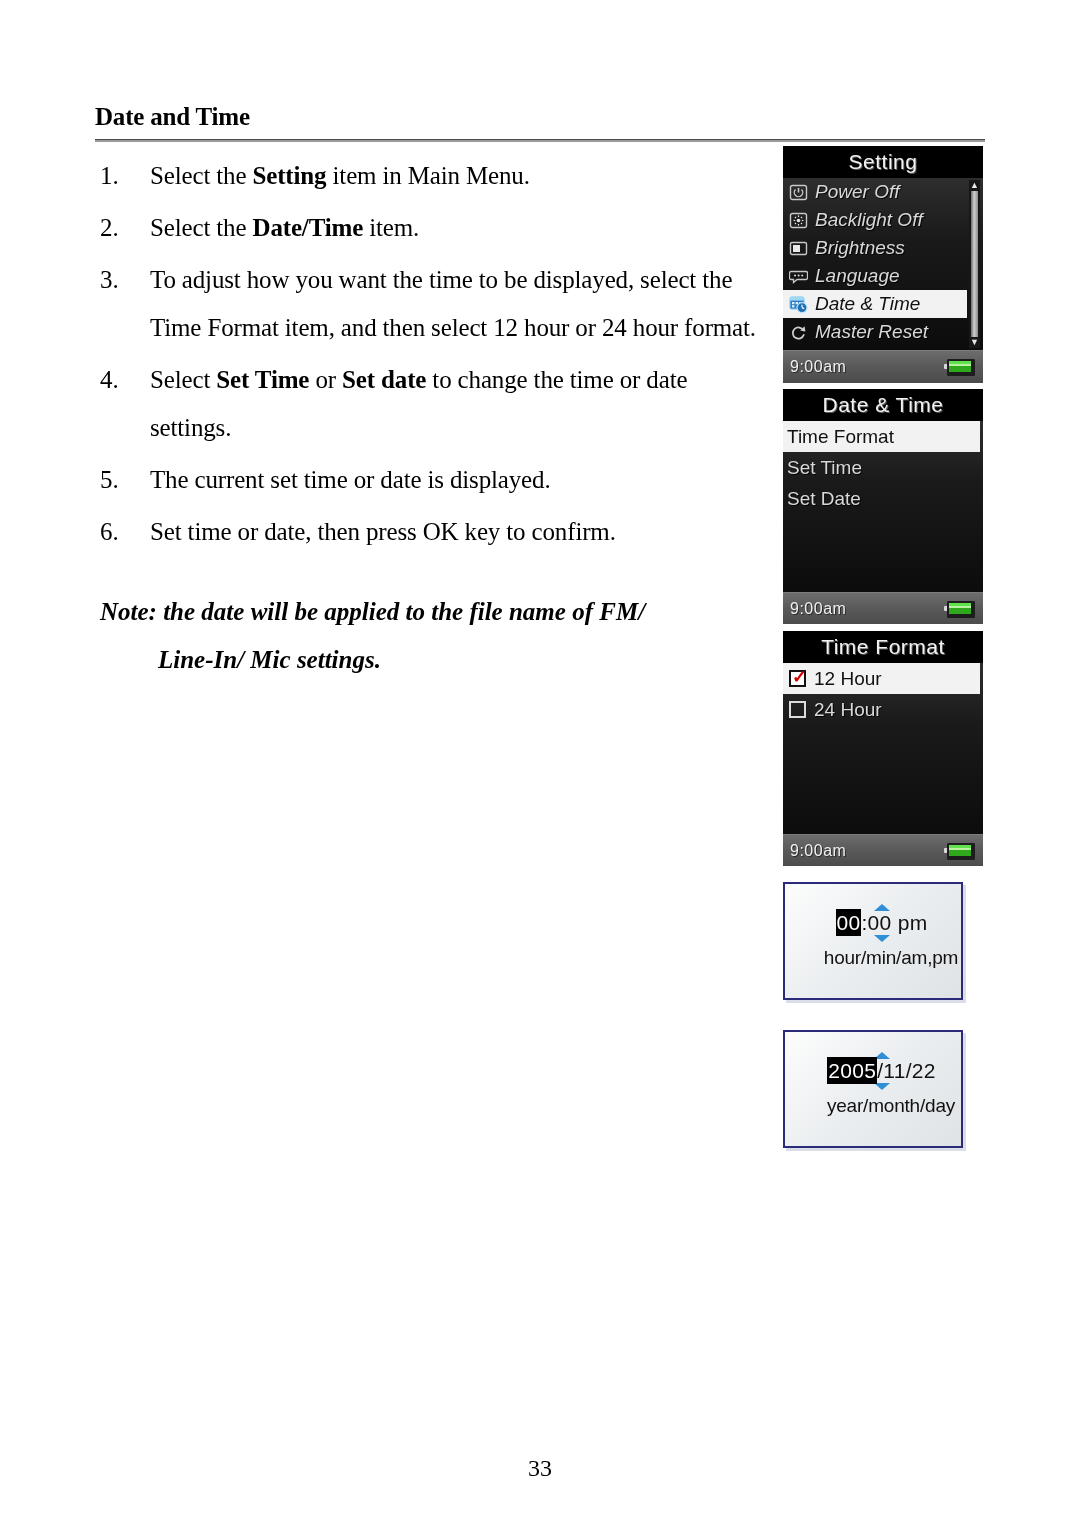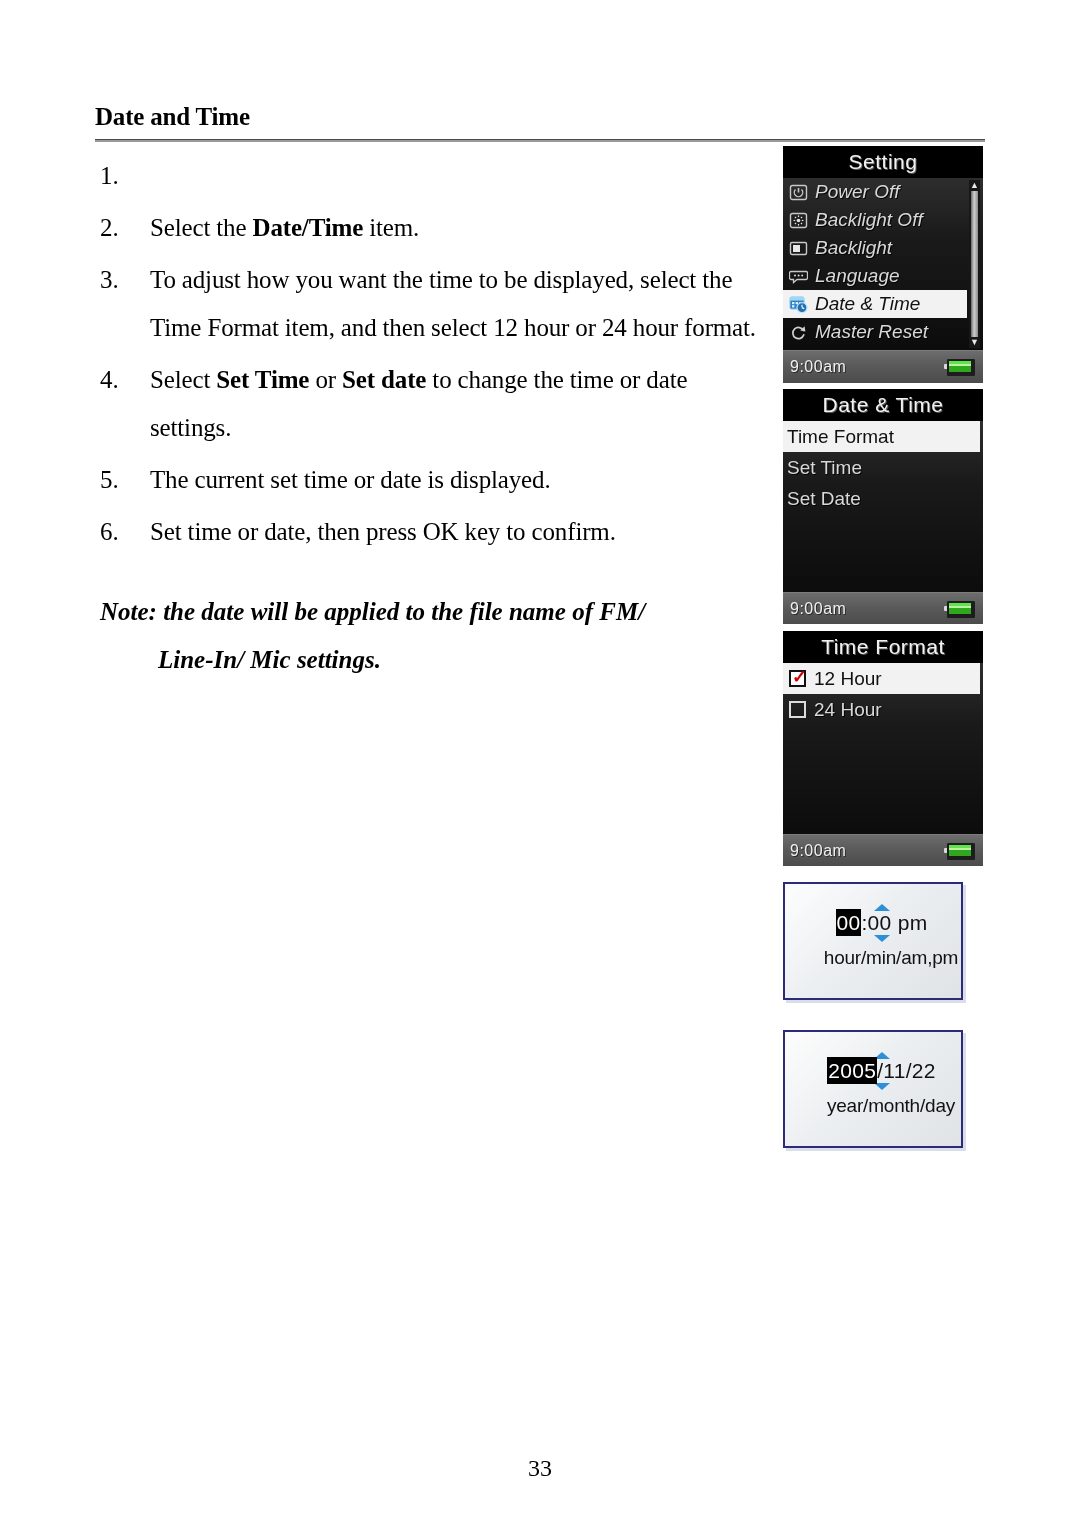--- a/index.html
+++ b/index.html
@@ -302,20 +302,21 @@
 <body>
 
 <div class="page">
 
   <div class="heading">Date and Time</div>
   <div class="rule"></div>
 
   <div class="steps" id="steps-container">
       <div class="step">
         <div class="step-num">1.</div>
+        <div class="step-text"><span>Select the </span><b>Setting</b><span> item in Main Menu.</span></div>
       </div>
       <div class="step">
         <div class="step-num">2.</div>
         <div class="step-text"><span>Select the </span><b>Date/Time</b><span> item.</span></div>
       </div>
       <div class="step">
         <div class="step-num">3.</div>
         <div class="step-text"><span>To adjust how you want the time to be displayed, select the Time Format item, and then select 12 hour or 24 hour format.</span></div>
       </div>
       <div class="step">
@@ -372,21 +373,21 @@
             </span>
             <span class="lbl">Backlight Off</span>
           </div>
           <div class="menu-row">
             <span class="mic">
               <svg width="19" height="19" viewBox="0 0 19 19">
                 <rect x="1.5" y="3.5" width="16" height="12" rx="1.5" fill="none" stroke="#c8c8c8" stroke-width="1.4"></rect>
                 <rect x="4" y="6" width="7" height="7" fill="#e8e8e8"></rect>
               </svg>
             </span>
-            <span class="lbl">Backlight</span>
+            <span class="lbl">Brightness</span>
           </div>
           <div class="menu-row">
             <span class="mic">
               <svg width="19" height="19" viewBox="0 0 19 19">
                 <path d="M2 4.5 h15 a1.5 1.5 0 0 1 1.5 1.5 v5 a1.5 1.5 0 0 1 -1.5 1.5 h-9 l-3.5 3 v-3 h-2.5 a1.5 1.5 0 0 1 -1.5 -1.5 v-5 a1.5 1.5 0 0 1 1.5 -1.5 z" fill="none" stroke="#c8c8c8" stroke-width="1.3"></path>
                 <circle cx="6" cy="8.6" r="1" fill="#dcdcdc"></circle>
                 <circle cx="9.6" cy="8.6" r="1" fill="#dcdcdc"></circle>
                 <circle cx="13.2" cy="8.6" r="1" fill="#dcdcdc"></circle>
               </svg>
             </span>

